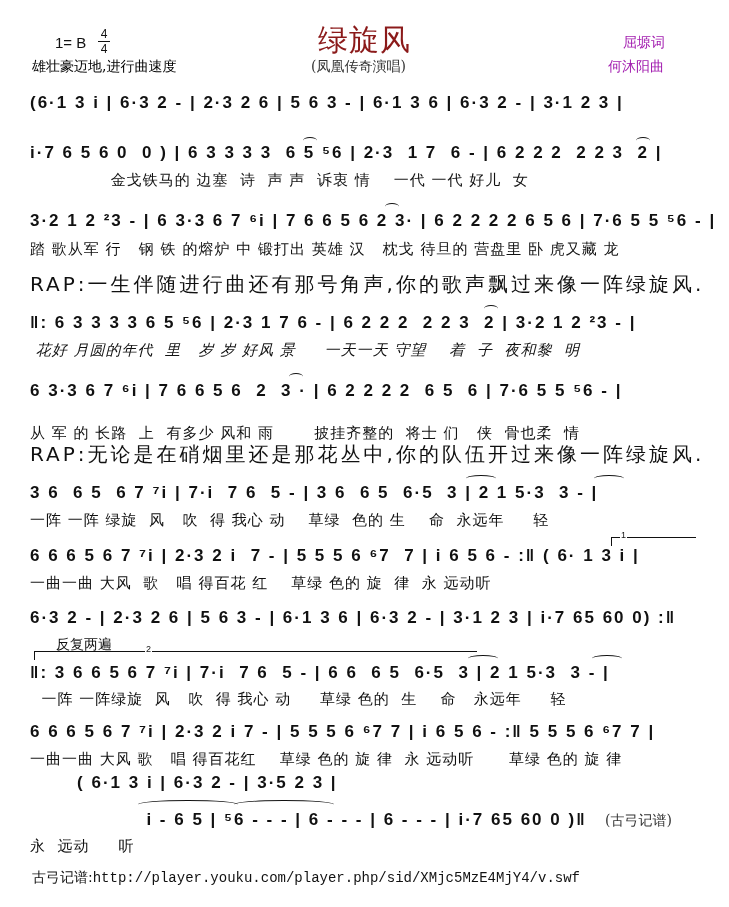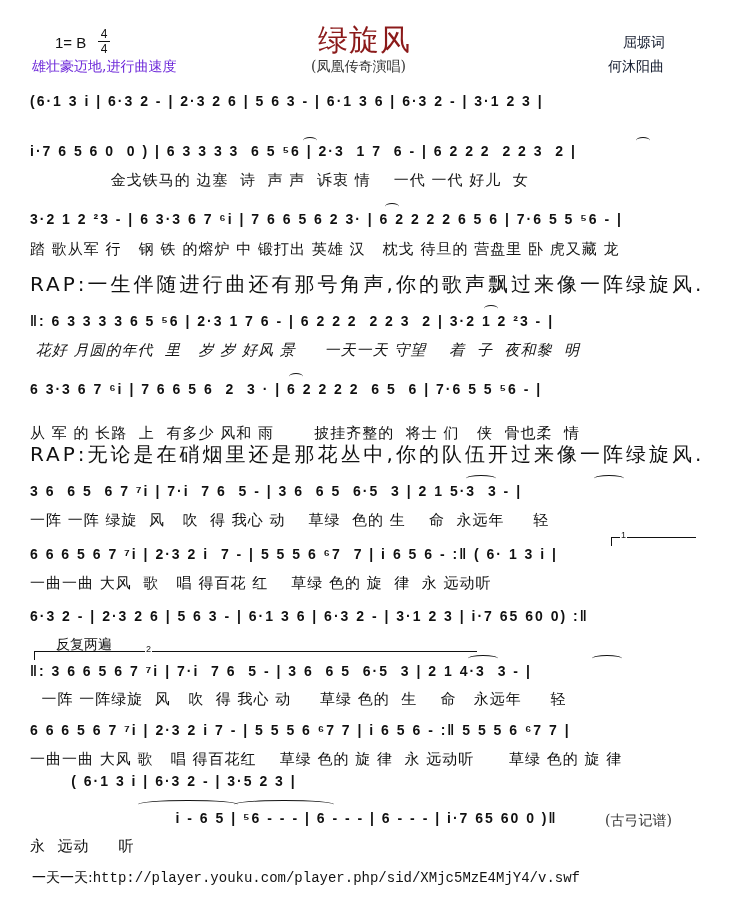--- a/index.html
+++ b/index.html
@@ -6,26 +6,26 @@
   body { width: 729px; height: 907px; position: relative; overflow: hidden;
          font-family: "Liberation Sans", "DejaVu Sans", sans-serif; color: #111; }
   .abs { position: absolute; white-space: nowrap; }
   .title { left: 318px; top: 20px; font-size: 30px; color: #8b1a1a; letter-spacing: 1px;
            font-family: "DejaVu Serif", serif; }
   .subtitle { left: 311px; top: 58px; font-size: 14px; color: #333; font-family: "DejaVu Serif", serif; }
   .key { left: 55px; top: 34px; font-size: 15px; }
   .frac { position: absolute; left: 98px; top: 28px; font-size: 12px; line-height: 12px; text-align: center; width: 12px; }
   .frac span { display: block; }
   .frac .bar { border-top: 1px solid #111; height: 0; margin: 1px 0; }
-  .tempo { left: 32px; top: 58px; font-size: 14px; color: #6d28d9; font-family: "DejaVu Serif", serif; }
-  .credit { font-size: 14px; color: #0f172a; font-family: "DejaVu Serif", serif; }
+  .tempo { left: 32px; top: 58px; font-size: 14px; color: #000000; font-family: "DejaVu Serif", serif; }
+  .credit { font-size: 14px; color: #a21caf; font-family: "DejaVu Serif", serif; }
   .lyricist { left: 623px; top: 34px; }
   .composer { left: 608px; top: 58px; }
   .row { position: absolute; left: 30px; right: 26px; font-family: "DejaVu Sans Mono", monospace; }
-  .notes { font-size: 14px; font-weight: bold; letter-spacing: 2px; white-space: pre; font-family: "Liberation Sans", sans-serif; }
+  .notes { font-size: 17px; font-weight: bold; letter-spacing: 2px; white-space: pre; font-family: "Liberation Sans", sans-serif; }
   .lyrics { font-size: 15px; white-space: pre; letter-spacing: 1px; font-family: "DejaVu Sans", sans-serif; color: #111; }
   .rap { font-size: 20px; white-space: pre; letter-spacing: 3px; font-family: "DejaVu Sans", sans-serif; }
   .url { left: 32px; top: 869px; font-size: 14px; font-family: "Liberation Mono", monospace; }
   .url .lbl { font-family: "DejaVu Sans", sans-serif; }
   .note-mark { left: 605px; top: 812px; font-size: 14px; font-family: "DejaVu Serif", serif; color: #333; }
   .volta { position: absolute; border-top: 1px solid #111; border-left: 1px solid #111; height: 8px; }
   .volta-num { position: absolute; font-size: 9px; top: -8px; background: #fff; padding: 0 1px; }
   .repeat-label { left: 56px; top: 636px; font-size: 14px; }
   .slur { position: absolute; border-top: 1px solid #111; border-radius: 50% 50% 0 0; height: 6px; }
 </style>
@@ -80,32 +80,32 @@
   <div class="row notes" style="top:546px;">6 6 6 5 6 7 ⁷i | 2·3 2 i  7 - | 5 5 5 6 ⁶7  7 | i 6 5 6 - :‖ ( 6· 1 3 i |</div>
   <div class="row lyrics" style="top:574px;">一曲一曲 大风  歌   唱 得百花 红    草绿 色的 旋  律  永 远动听</div>
 
   <div class="row notes" style="top:608px;">6·3 2 - | 2·3 2 6 | 5 6 3 - | 6·1 3 6 | 6·3 2 - | 3·1 2 3 | i·7 65 60 0) :‖</div>
 
   <div class="abs repeat-label">反复两遍</div>
   <div class="volta" style="left:34px; top:651px; width:442px;">
     <span class="volta-num" style="left:110px;">2</span>
   </div>
 
-  <div class="row notes" style="top:663px;">‖: 3 6 6 5 6 7 ⁷i | 7·i  7 6  5 - | 3 6  6 5  6·5  3 | 2 1 4·3  3 - |</div>
+  <div class="row notes" style="top:663px;">‖: 3 6 6 5 6 7 ⁷i | 7·i  7 6  5 - | 6 6  6 5  6·5  3 | 2 1 5·3  3 - |</div>
   <div class="row lyrics" style="top:690px;">  一阵 一阵绿旋  风   吹  得 我心 动     草绿 色的  生    命   永远年     轻</div>
   <div class="slur" style="left:468px; top:655px; width:30px;"></div>
   <div class="slur" style="left:592px; top:655px; width:30px;"></div>
 
   <div class="row notes" style="top:722px;">6 6 6 5 6 7 ⁷i | 2·3 2 i 7 - | 5 5 5 6 ⁶7 7 | i 6 5 6 - :‖ 5 5 5 6 ⁶7 7 |</div>
   <div class="row lyrics" style="top:750px;">一曲一曲 大风 歌   唱 得百花红    草绿 色的 旋 律  永 远动听      草绿 色的 旋 律</div>
 
   <div class="row notes" style="top:773px;">       ( 6·1 3 i | 6·3 2 - | 3·5 2 3 |</div>
 
   <div class="slur" style="left:138px; top:800px; width:100px; height:8px;"></div>
   <div class="slur" style="left:234px; top:800px; width:100px; height:8px;"></div>
   <div class="row notes" style="top:810px;text-align:center;">i - 6 5 | ⁵6 - - - | 6 - - - | 6 - - - | i·7 65 60 0 )‖</div>
   <div class="row lyrics" style="top:837px;">永  远动     听</div>
   <div class="abs note-mark">(古弓记谱)</div>
 
   <div class="abs url">
-    <span class="lbl">一天一天:</span><span>http://player.youku.com/player.php/sid/XMjc5MzE4MjY4/v.swf</span>
+    <span class="lbl">古弓记谱:</span><span>http://player.youku.com/player.php/sid/XMjc5MzE4MjY4/v.swf</span>
   </div>
 </div>
 
 </body></html>

